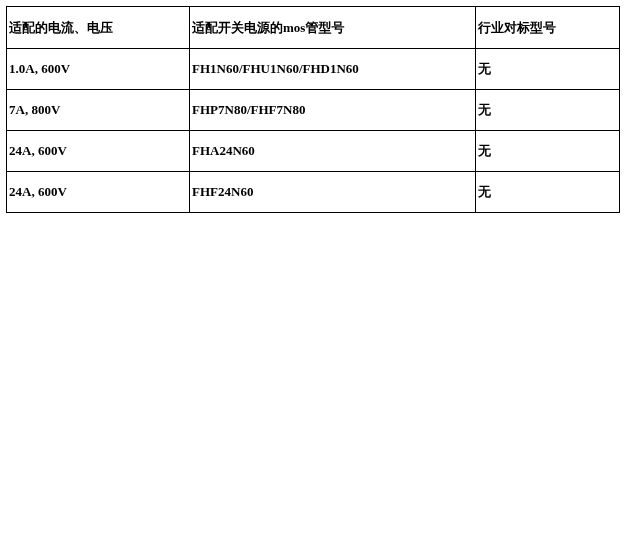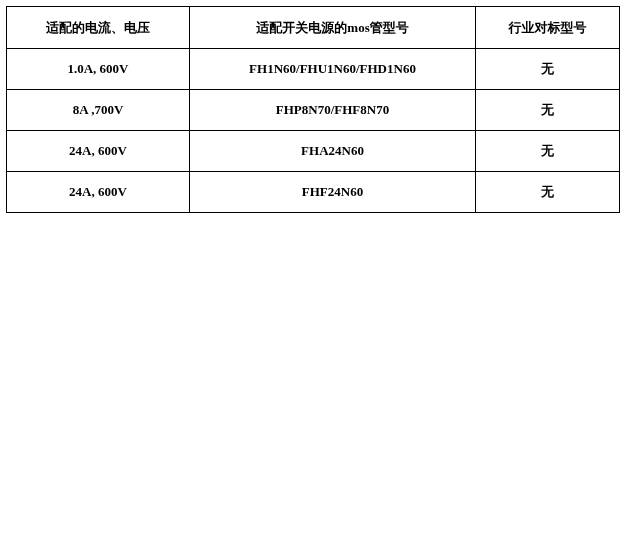--- a/index.html
+++ b/index.html
@@ -23,21 +23,21 @@
   }
   table.spec-table {
     border-collapse: collapse;
     table-layout: fixed;
     width: 613px;
     margin: 0;
   }
   table.spec-table td,
   table.spec-table th {
     border: 1px solid #000000;
-    text-align: center;
+    text-align: left;
     vertical-align: middle;
     font-weight: bold;
     font-size: 13px;
     padding: 0 2px;
     line-height: 1.2;
     background: #ffffff;
   }
   table.spec-table thead th {
     height: 41px;
     font-size: 13px;
@@ -69,22 +69,22 @@
         <th>行业对标型号</th>
       </tr>
     </thead>
     <tbody>
       <tr>
         <td class="cell-cur">1.0A, 600V</td>
         <td class="cell-mos">FH1N60/FHU1N60/FHD1N60</td>
         <td class="cell-ind">无</td>
       </tr>
       <tr>
-        <td class="cell-cur">8A ,700V</td>
-        <td class="cell-mos">FHP8N70/FHF8N70</td>
+        <td class="cell-cur">7A, 800V</td>
+        <td class="cell-mos">FHP7N80/FHF7N80</td>
         <td class="cell-ind">无</td>
       </tr>
       <tr>
         <td class="cell-cur">24A, 600V</td>
         <td class="cell-mos">FHA24N60</td>
         <td class="cell-ind">无</td>
       </tr>
       <tr>
         <td class="cell-cur">24A, 600V</td>
         <td class="cell-mos">FHF24N60</td>

